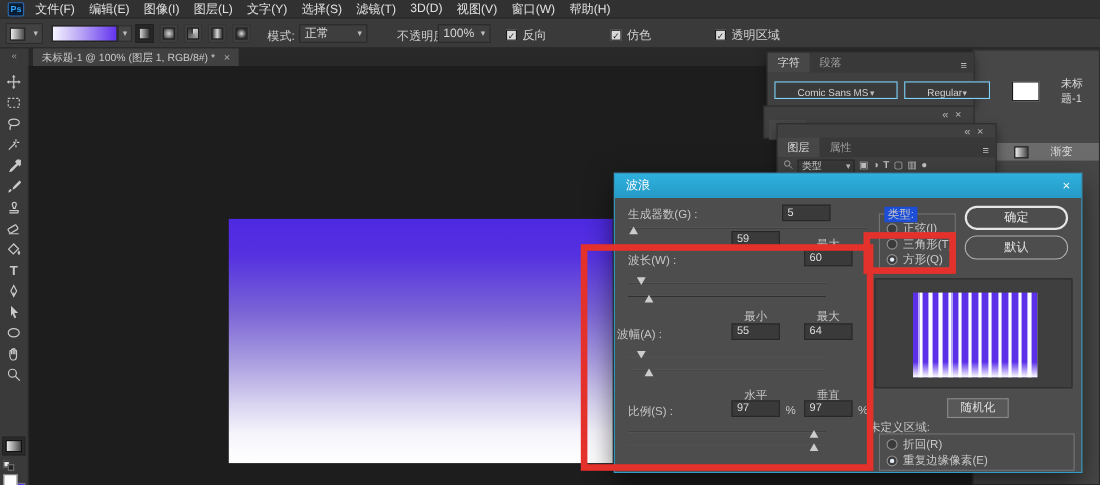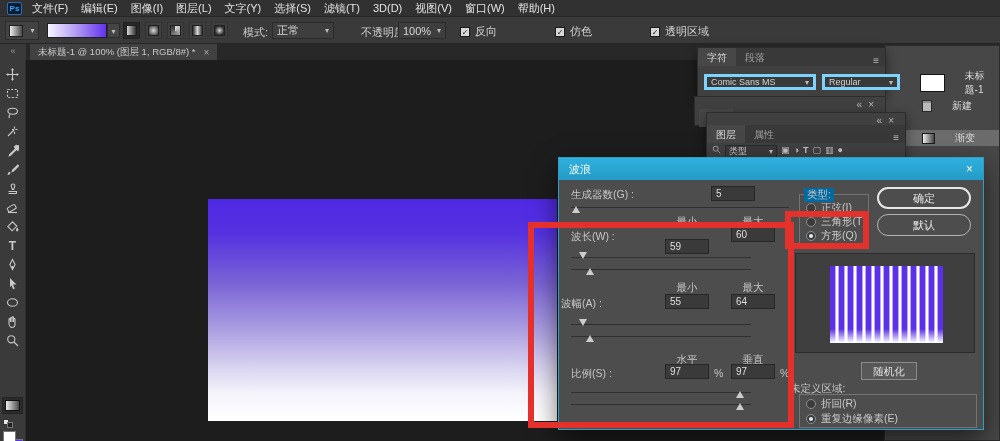--- a/index.html
+++ b/index.html
@@ -44,21 +44,21 @@
   
   #canvasimg{left:208px;top:199px;width:349px;height:222px;background:linear-gradient(180deg,#4e29e3 0%,#5531e0 15%,#7a64d5 38%,#a99ce0 58%,#d9d4f0 76%,#f6f4fb 88%,#ffffff 100%);z-index:1}
   
   .panel{background:#404040;border:1px solid #2c2c2c;box-shadow:0 4px 10px rgba(0,0,0,.45)}
   .ptabbar{background:#393939;display:flex;align-items:flex-end;height:18px}
   .ptab{padding:3px 9px;font-size:10px;color:#9f9f9f;height:18px;line-height:13px}
   .ptab.act{background:#474747;color:#dedede}
   .pmenu{margin-left:auto;margin-right:6px;color:#bdbdbd;font-size:10px}
   .winbtns{position:absolute;right:5px;top:2px;color:#b5b5b5;font-size:10px;letter-spacing:6px}
   #charpanel{left:697px;top:47px;width:189px;height:51px;z-index:4}
-  .fontdd{position:absolute;height:16px;background:#3a3a3a;border:3px solid #7dd3fc;color:#d2d2d2;font-size:9px;display:flex;align-items:flex-end;justify-content:space-between;padding:0 4px}
+  .fontdd{position:absolute;height:16px;background:#3a3a3a;border:1px solid #7dd3fc;color:#d2d2d2;font-size:9px;display:flex;align-items:flex-end;justify-content:space-between;padding:0 20px}
   #pathspanel{left:694px;top:96px;width:192px;height:30px;background:#404040;border:1px solid #2c2c2c;z-index:5}
   #pathstab{position:absolute;left:4px;top:12px;background:#474747;color:#c9c9c9;font-size:10px;padding:2px 7px}
   #layerspanel{left:706px;top:112px;width:200px;height:46px;z-index:6}
   #layersfilter{position:absolute;left:0;top:32px;width:100%;height:14px;display:flex;align-items:flex-start;gap:4px;padding:0 5px}
   #typefilterdd{width:52px;height:13px;background:#3a3a3a;border:1px solid #2a2a2a;font-size:9px;color:#cfcfcf;display:flex;align-items:center;justify-content:space-between;padding:0 3px}
   .lficon{font-size:9px;color:#c4c4c4}
   
   #historypanel{left:884px;top:45px;width:116px;height:396px;background:#474747;border:1px solid #2c2c2c;z-index:3}
   #historyhdr{background:#393939;height:20px}
   #historytab{display:inline-block;background:#474747;color:#dedede;font-size:10px;padding:3px 8px;margin:2px 0 0 4px}
@@ -83,21 +83,21 @@
   .radio{width:10px;height:10px;border-radius:50%;background:#3b3b3b;border:1px solid #909090;display:inline-block;flex:none}
   .radio{position:relative}
   .radio.on::after{content:"";position:absolute;left:2px;top:2px;width:4px;height:4px;border-radius:50%;background:#e3ecf7}
   .rrow{position:absolute;display:flex;align-items:center;gap:5px;color:#c9c9c9;font-size:10.5px}
   .pill{position:absolute;border:1px solid #b3b3b3;border-radius:11px;color:#e6e6e6;font-size:11px;text-align:center;background:transparent}
   .pill.primary{border:2px solid #e6e6e6}
   #previewbox{position:absolute;left:236px;top:95px;width:180px;height:100px;background:#3f3f3f;border:1px solid #2c2c2c}
   #stripes{position:absolute;left:34px;top:12px;width:113px;height:77px;background:repeating-linear-gradient(90deg,#5c2fe9 0px,#5c2fe9 5px,#b8a8f4 5px,#b8a8f4 6px,#ffffff 6px,#ffffff 8px,#b8a8f4 8px,#b8a8f4 9px)}
   #stripes::after{content:"";position:absolute;left:0;right:0;bottom:0;height:14px;background:linear-gradient(180deg,rgba(255,255,255,0),#ffffff)}
   #randbtn{position:absolute;left:302px;top:204px;width:56px;height:18px;background:#585858;border:1px solid #8a8a8a;color:#e0e0e0;font-size:10.5px;text-align:center;line-height:16px}
-  .legend{position:absolute;background:#0369a1;padding:0 3px;color:#c6c6c6;font-size:10.5px}
+  .legend{position:absolute;background:#1d4ed8;padding:0 3px;color:#c6c6c6;font-size:10.5px}
   
   .redrect{position:absolute;border:6px solid #e4312b;z-index:9}
   #red1{left:528px;top:222px;width:266px;height:206px}
   #red2{left:785px;top:211px;width:84px;height:38px}
 </style>
 </head>
 <body>
 
 <div class="abs" id="menubar">
   <div id="psicon">Ps</div>
@@ -305,25 +305,20 @@
 <div class="abs" id="historypanel">
   <div class="hrow" style="top:26px;height:22px">
     <span class="hsrc">
         <svg width="11" height="11" viewBox="0 0 13 13" style="fill:#c9c9c9">
           <path d="M11.8 1.2L6.2 6.8l-1 2.6 2.6-1 5.6-5.6zM4.6 9.8c-.4 1.6-1.5 2.2-3.1 2.2.5-1.6.6-2.6 2-3.2z"></path>
         </svg>
       </span>
     <span id="snapthumb"></span>
     <span>未标题-1</span>
   </div>
-  <div class="hrow" style="top:52px;height:16px">
-    <span class="hsrc"></span>
-    <span class="docicon"></span>
-    <span>新建</span>
-  </div>
   <div class="hrow sel" style="top:84px;height:16px">
     <span class="hsrc"></span>
     <span class="gradicon"></span>
     <span>渐变</span>
   </div>
 </div>
 
 <div class="abs" id="wavedlg">
   <div id="dlgtitle"><span>波浪</span></div>
   <span id="dlgclose">×</span>
@@ -331,21 +326,21 @@
   <span class="dlbl" style="left:12px;top:30px">生成器数(G) :</span>
   <span class="dinput" style="left:152px;top:28px">5</span>
   <div class="slider" style="left:12px;top:44px;width:218px">
       <span class="track"></span>
       <span class="thumb" style="left:5px"></span>
     </div>
 
   <span class="dhdr" style="left:106px;top:57px">最小</span>
   <span class="dhdr" style="left:172px;top:57px">最大</span>
   <span class="dlbl" style="left:12px;top:72px">波长(W) :</span>
-  <span class="dinput" style="left:106px;top:81px">59</span>
+  <span class="dinput" style="left:106px;top:52px">59</span>
   <span class="dinput" style="left:172px;top:69px">60</span>
   <div class="slider" style="left:12px;top:94px;width:180px">
       <span class="track"></span>
       <span class="thumb down" style="left:12px"></span>
     </div>
   <div class="slider" style="left:12px;top:106px;width:180px">
       <span class="track"></span>
       <span class="thumb" style="left:19px"></span>
     </div>
 

